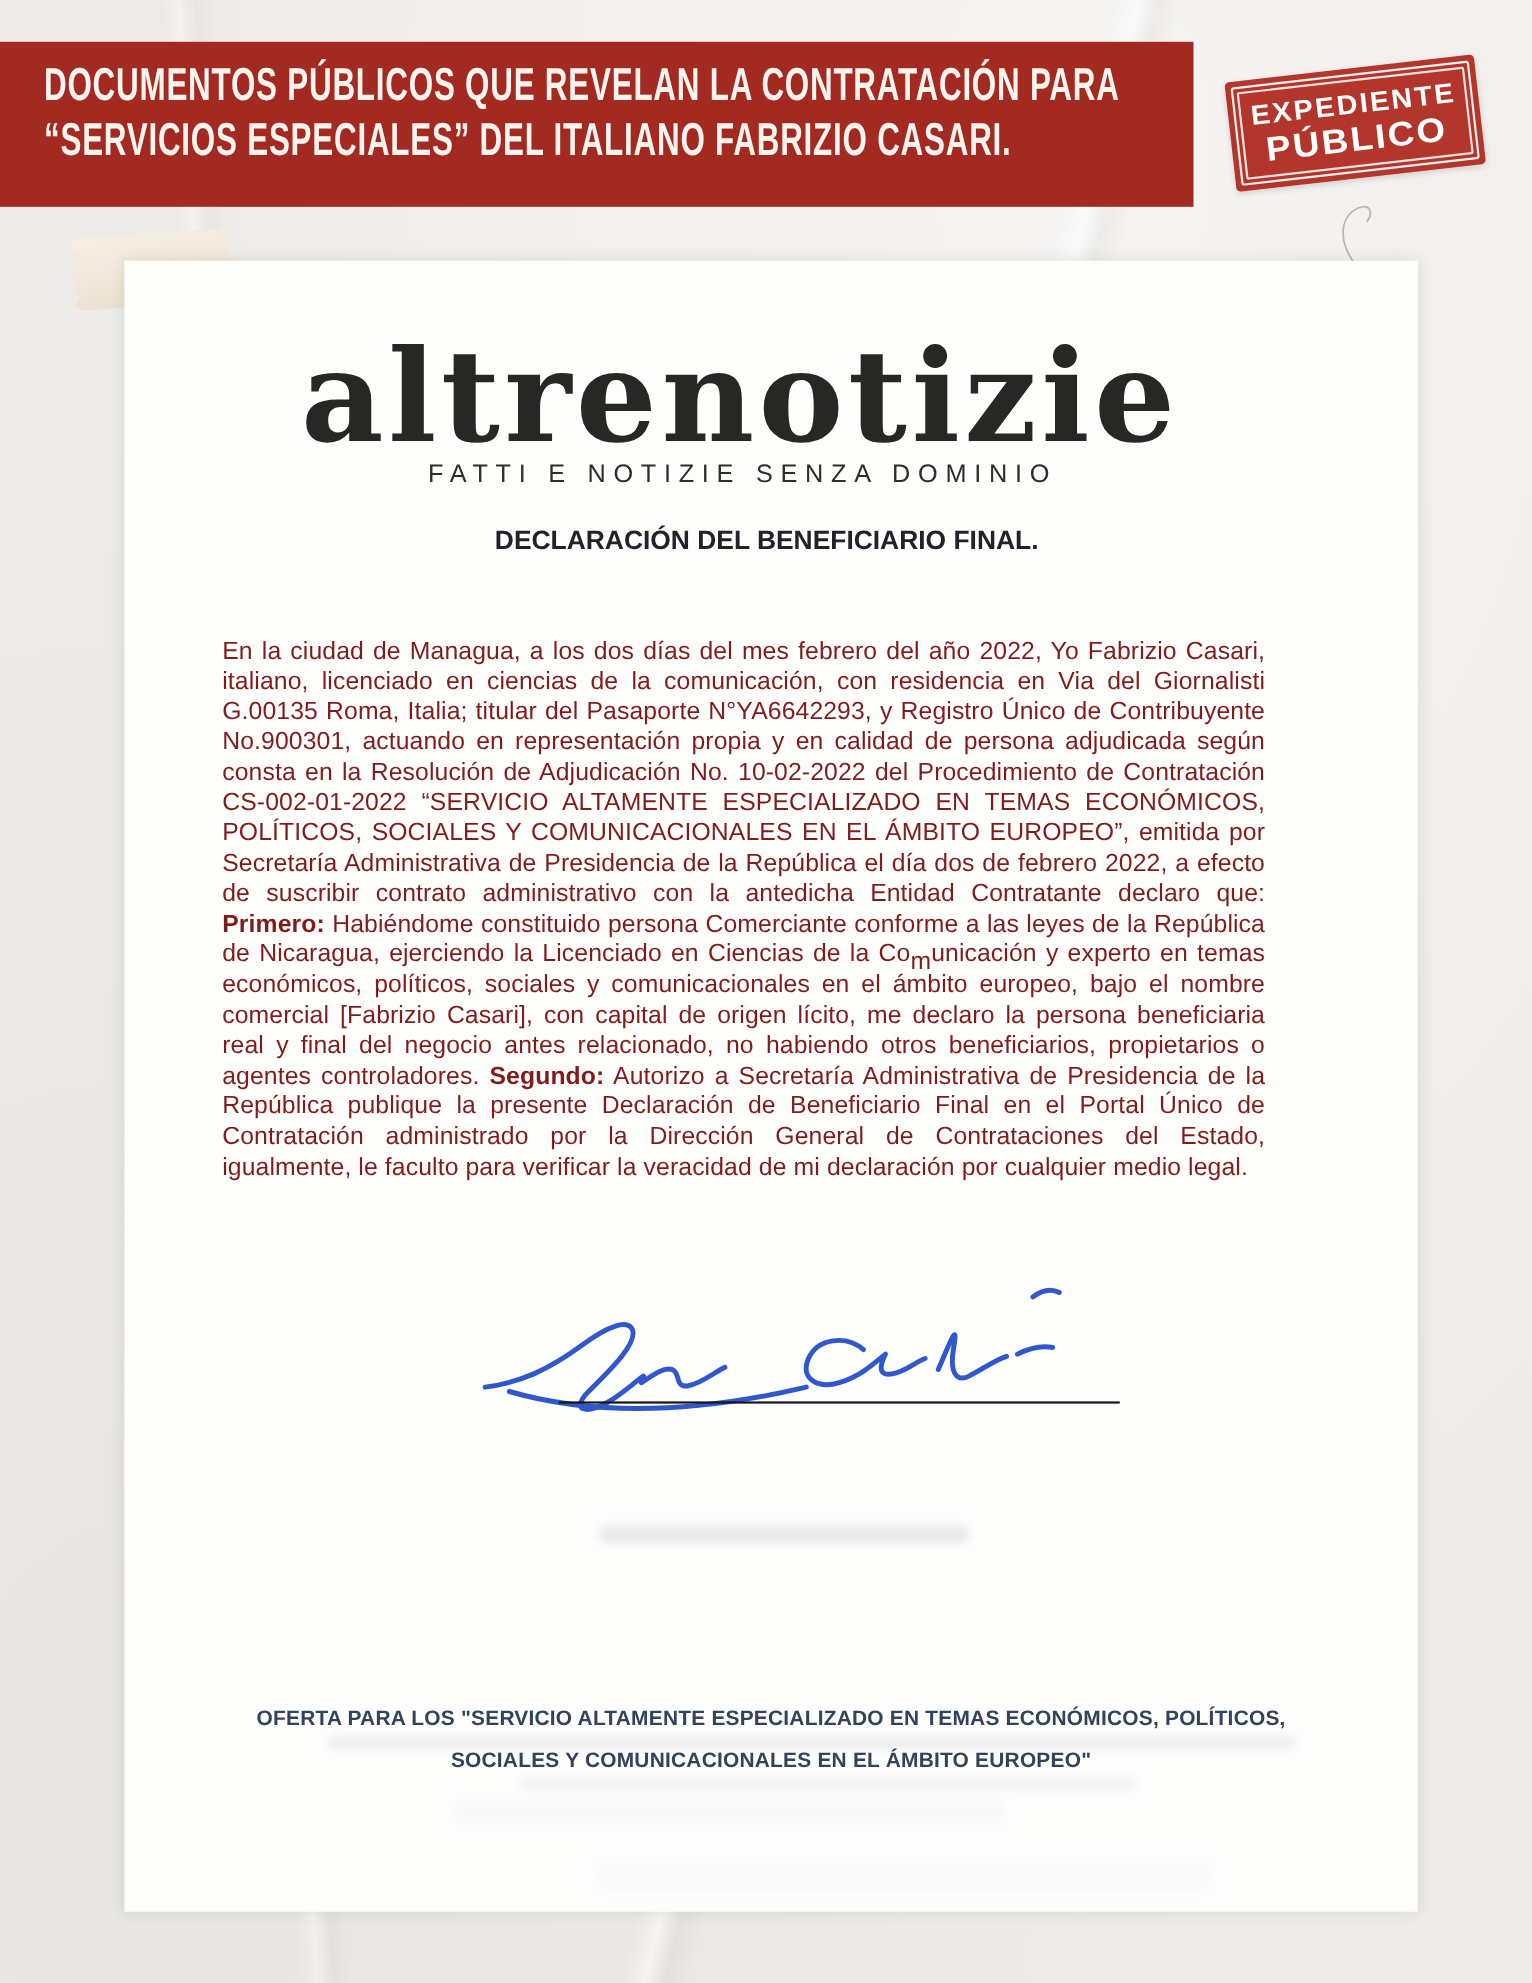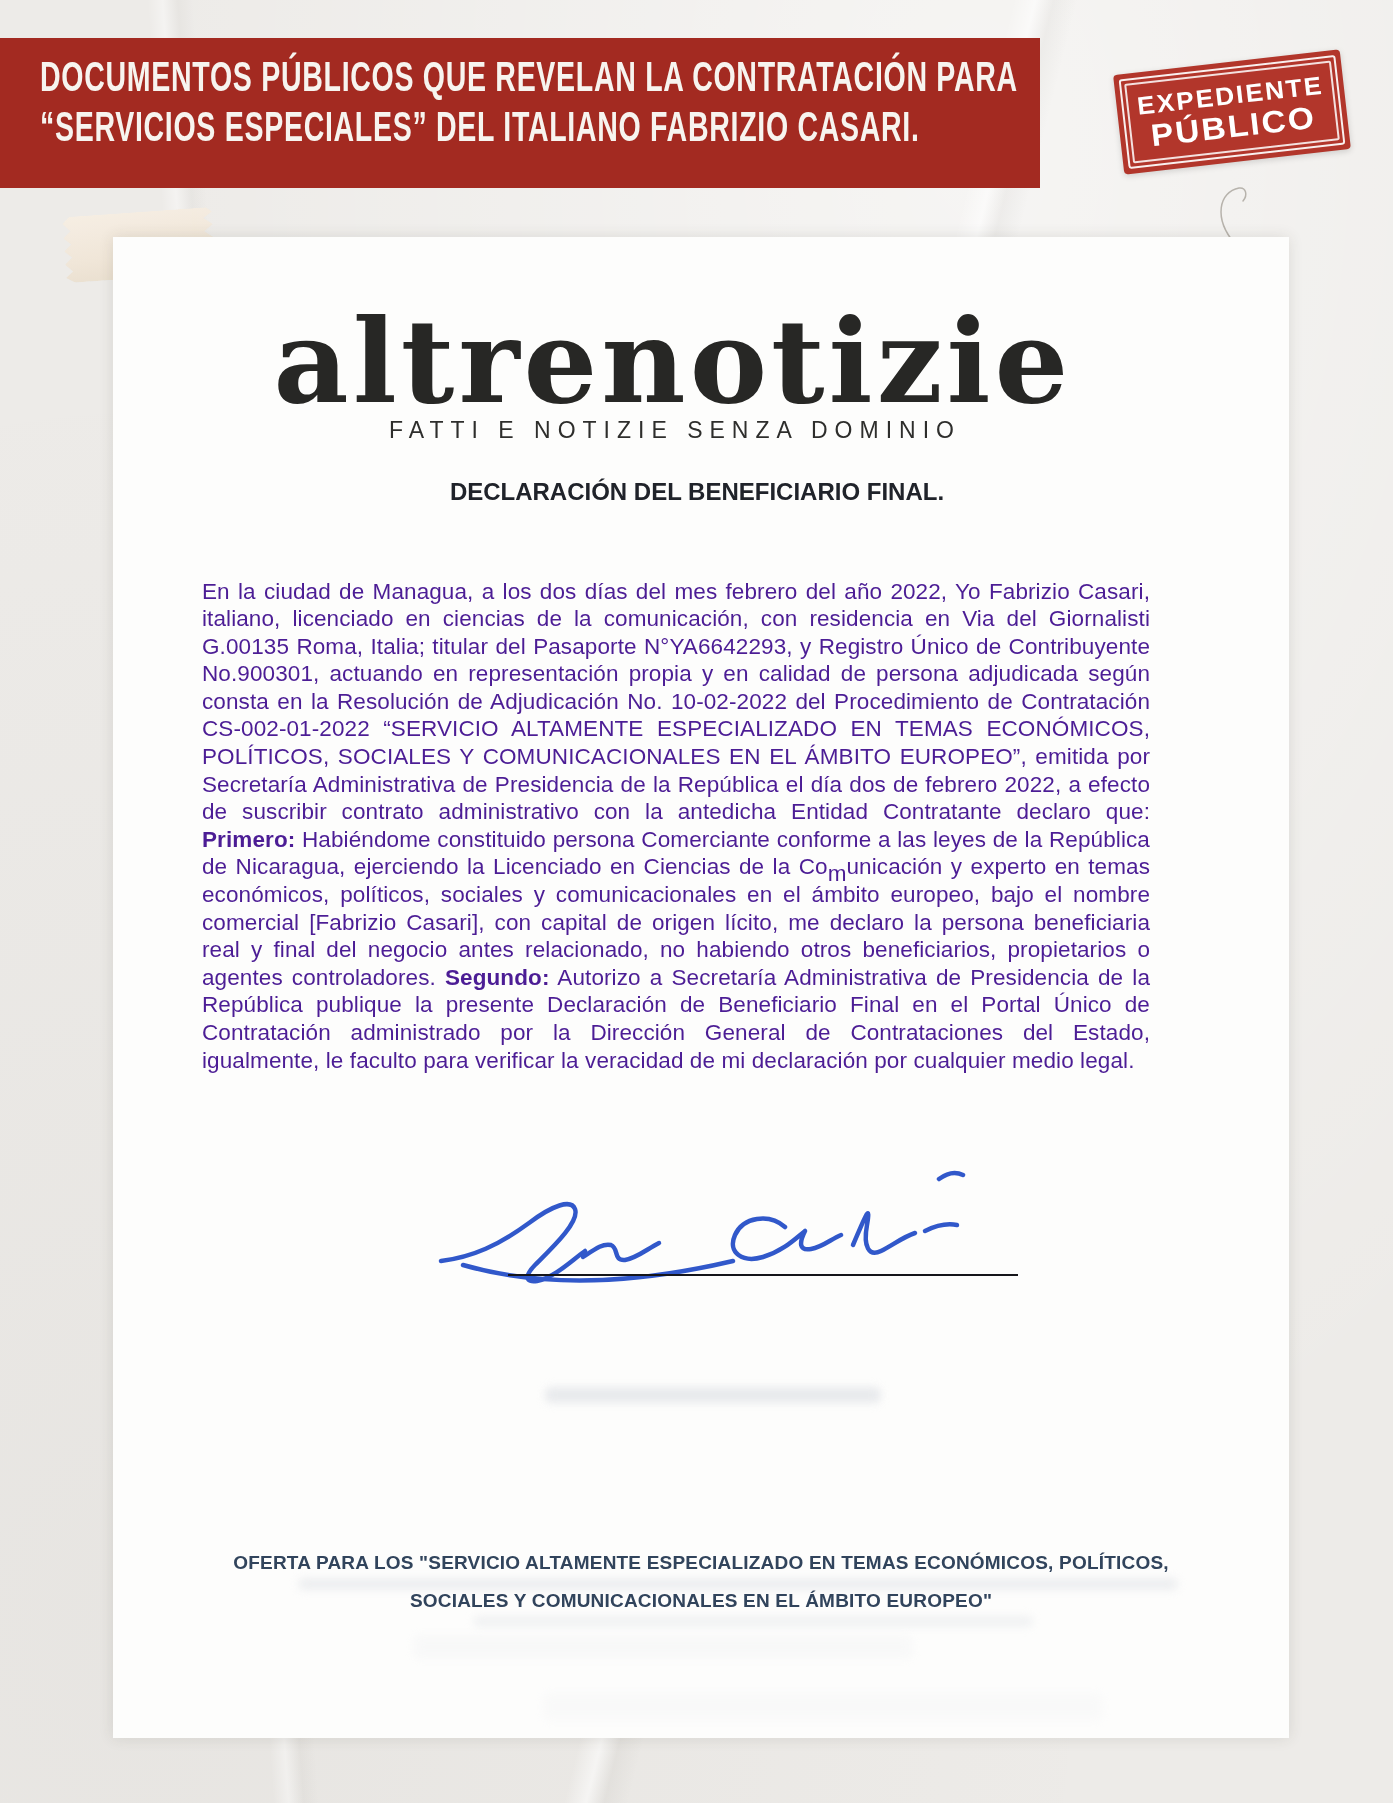--- a/index.html
+++ b/index.html
@@ -6,21 +6,21 @@
   .canvas{position:relative;width:1393px;height:1803px;overflow:hidden;
     background:#edebe8;font-family:"Liberation Sans",sans-serif;}
   
   .canvas::before{content:"";position:absolute;inset:0;pointer-events:none;background:
     linear-gradient(104deg, rgba(255,255,255,0) 55%, rgba(255,255,255,.55) 56.2%, rgba(90,85,75,.05) 57.2%, rgba(255,255,255,0) 58.5%),
     linear-gradient(86deg, rgba(255,255,255,0) 18%, rgba(255,255,255,.4) 19%, rgba(90,85,75,.04) 20%, rgba(255,255,255,0) 21%),
     radial-gradient(ellipse at 70% 8%, rgba(255,255,255,.5), rgba(0,0,0,0) 60%),
     radial-gradient(ellipse at 10% 90%, rgba(120,115,105,.05), rgba(0,0,0,0) 55%);}
 
   
-  .banner{position:absolute;left:0;top:38px;width:1040px;height:150px;background:#a32a21;}
+  .banner{position:absolute;left:0;top:38px;width:1040px;height:150px;background:#a32a21;padding-left:45px;}
   .banner-line{position:absolute;color:#f7f4ef;font-weight:700;font-size:42px;line-height:1.1;
     white-space:nowrap;transform:scaleX(.68);transform-origin:left center;letter-spacing:1px;}
   .banner-line.l1{left:40px;top:16px;}
   .banner-line.l2{left:40px;top:66px;}
 
   
   .stamp{position:absolute;left:1118px;top:62px;width:228px;height:100px;background:#b2362b;
     transform:rotate(-6.5deg);border-radius:4px;box-shadow:0 2px 6px rgba(0,0,0,.15);}
   .stamp-frame{position:absolute;inset:5px;border:2px solid rgba(255,255,255,.92);border-radius:3px;}
   .stamp-frame2{position:absolute;inset:10px;border:2px solid rgba(255,255,255,.85);border-radius:2px;
@@ -40,21 +40,21 @@
   .page{position:absolute;left:113px;top:237px;width:1176px;height:1501px;background:#fdfdfc;
     box-shadow:0 0 14px rgba(60,55,45,.12);}
   .logo-title{position:absolute;left:0;top:66px;width:1120px;text-align:center;
     font-family:"DejaVu Serif",serif;font-weight:700;font-size:116px;line-height:1;
     letter-spacing:4px;color:#272725;}
   .logo-tagline{position:absolute;left:2px;top:180px;width:1120px;text-align:center;
     font-weight:400;font-size:23px;letter-spacing:7px;color:#2e2e2c;white-space:nowrap;}
   .doc-heading{position:absolute;left:0;top:241px;width:1120px;text-align:center;
     font-weight:700;font-size:24px;color:#20232a;margin-left:24px;}
   .doc-body{position:absolute;left:89px;top:318px;width:948px;font-size:22.5px;line-height:27.6px;
-    color:#4c1d95;text-align:justify;letter-spacing:.1px;}
+    color:#7f1d1d;text-align:justify;letter-spacing:.1px;}
   .doc-body b{font-weight:700;}
   .drop-m{position:relative;top:7px;}
 
   
   .sig-svg{position:absolute;left:320px;top:928px;width:545px;height:128px;}
   .sig-line{position:absolute;left:395px;top:1037px;width:510px;height:2px;background:#15151a;}
   .sig-text{position:absolute;left:89px;top:1041px;width:948px;text-align:center;
     font-weight:700;color:#1a2430;font-size:23px;line-height:27.5px;}
   .email-link{text-decoration:underline;}
 

